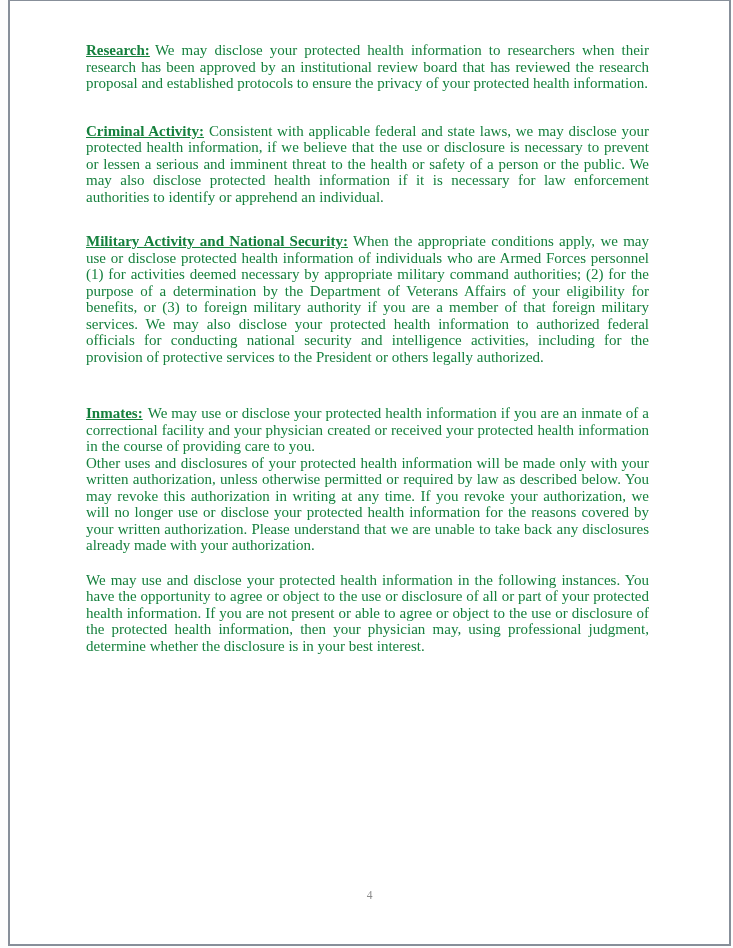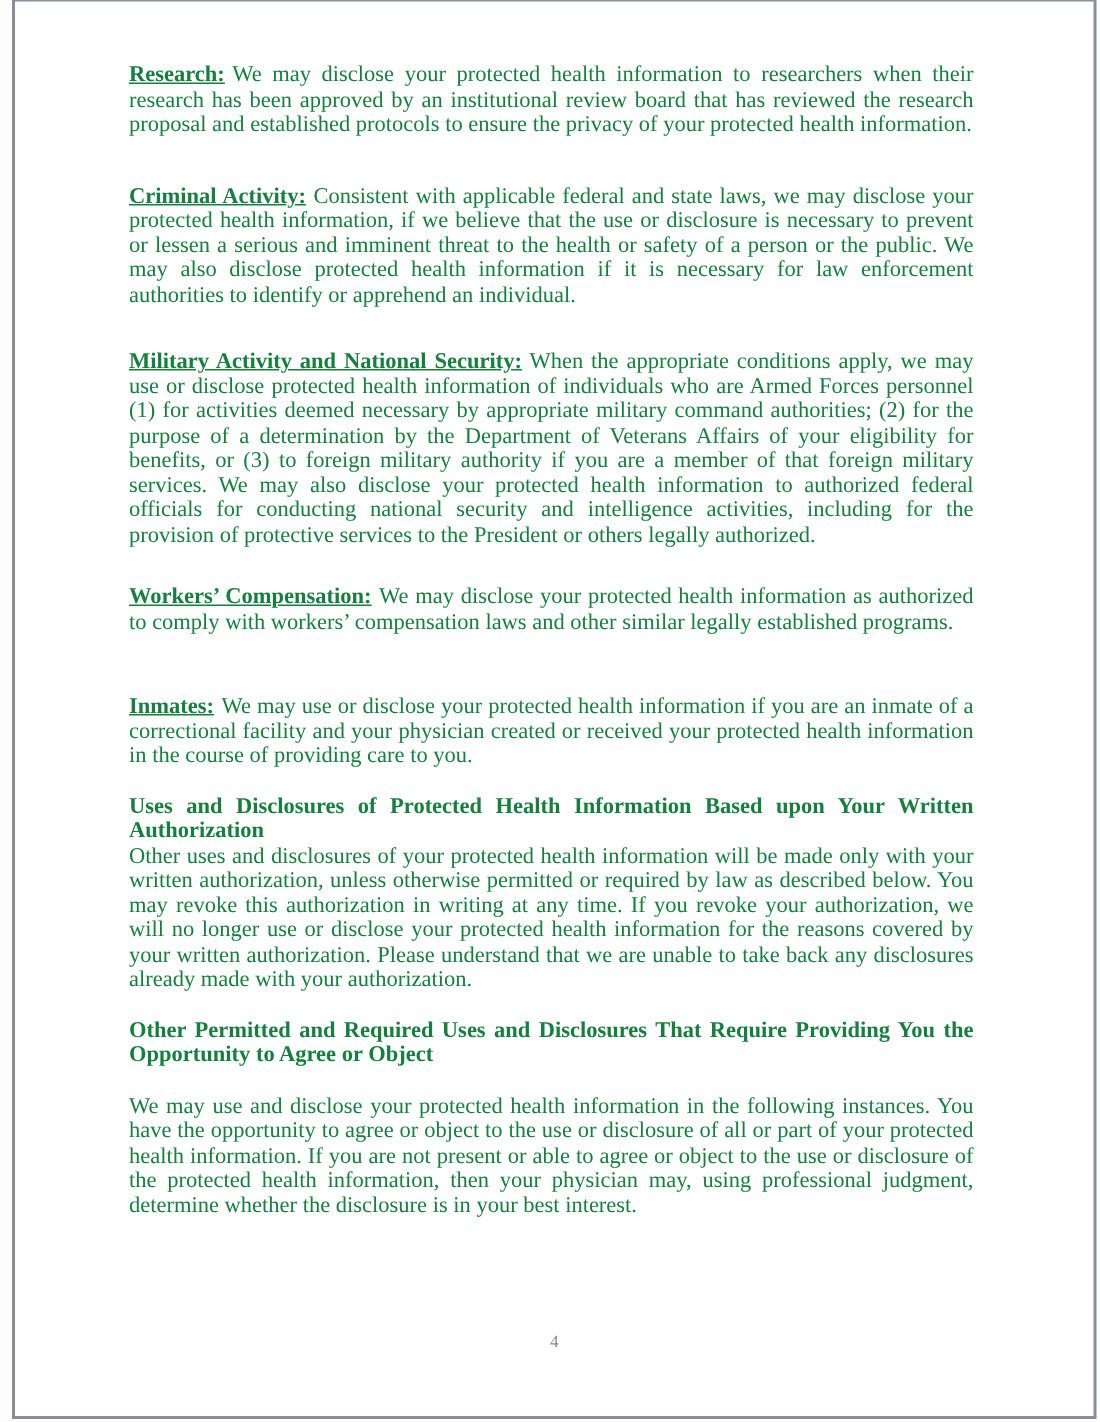--- a/index.html
+++ b/index.html
@@ -60,29 +60,26 @@
 <div class="canvas">
   <div class="page">
     <div class="content">
 
       <p class="para"><span class="lbl">Research:</span><span>We may disclose your protected health information to researchers when their research has been approved by an institutional review board that has reviewed the research proposal and established protocols to ensure the privacy of your protected health information.</span></p>
 
       <p class="para mt-31"><span class="lbl">Criminal Activity:</span><span>Consistent with applicable federal and state laws, we may disclose your protected health information, if we believe that the use or disclosure is necessary to prevent or lessen a serious and imminent threat to the health or safety of a person or the public.  We may also disclose protected health information if it is necessary for law enforcement authorities to identify or apprehend an individual.</span></p>
 
       <p class="para mt-28"><span class="lbl">Military Activity and National Security:</span><span>When the appropriate conditions apply, we may use or disclose protected health information of individuals who are Armed Forces personnel (1) for activities deemed necessary by appropriate military command authorities; (2) for the purpose of a determination by the Department of Veterans Affairs of your eligibility for benefits, or (3) to foreign military authority if you are a member of that foreign military services.  We may also disclose your protected health information to authorized federal officials for conducting national security and intelligence activities, including for the provision of protective services to the President or others legally authorized.</span></p>
 
-      <p class="para mt-25"><span class="lbl">Workers’ Compensation:</span><span>We may disclose your protected health information as authorized to comply with workers’ compensation laws and other similar legally established programs.</span></p>
 
       <p class="para mt-30"><span class="lbl">Inmates:</span><span>We may use or disclose your protected health information if you are an inmate of a correctional facility and your physician created or received your protected health information in the course of providing care to you.</span></p>
 
-      <p class="heading mt-17">Uses and Disclosures of Protected Health Information Based upon Your Written Authorization</p>
 
       <p class="para mt-15">Other uses and disclosures of your protected health information will be made only with your written authorization, unless otherwise permitted or required by law as described below.  You may revoke this authorization in writing at any time.  If you revoke your authorization, we will no longer use or disclose your protected health information for the reasons covered by your written authorization.  Please understand that we are unable to take back any disclosures already made with your authorization.</p>
 
-      <p class="heading mt-17">Other Permitted and Required Uses and Disclosures That Require Providing You the Opportunity to Agree or Object</p>
 
       <p class="para mt-18">We may use and disclose your protected health information in the following instances.  You have the opportunity to agree or object to the use or disclosure of all or part of your protected health information.  If you are not present or able to agree or object to the use or disclosure of the protected health information, then your physician may, using professional judgment, determine whether the disclosure is in your best interest.</p>
 
     </div>
 
     <div class="pagenum">4</div>
   </div>
 </div>
 
 </body></html>

